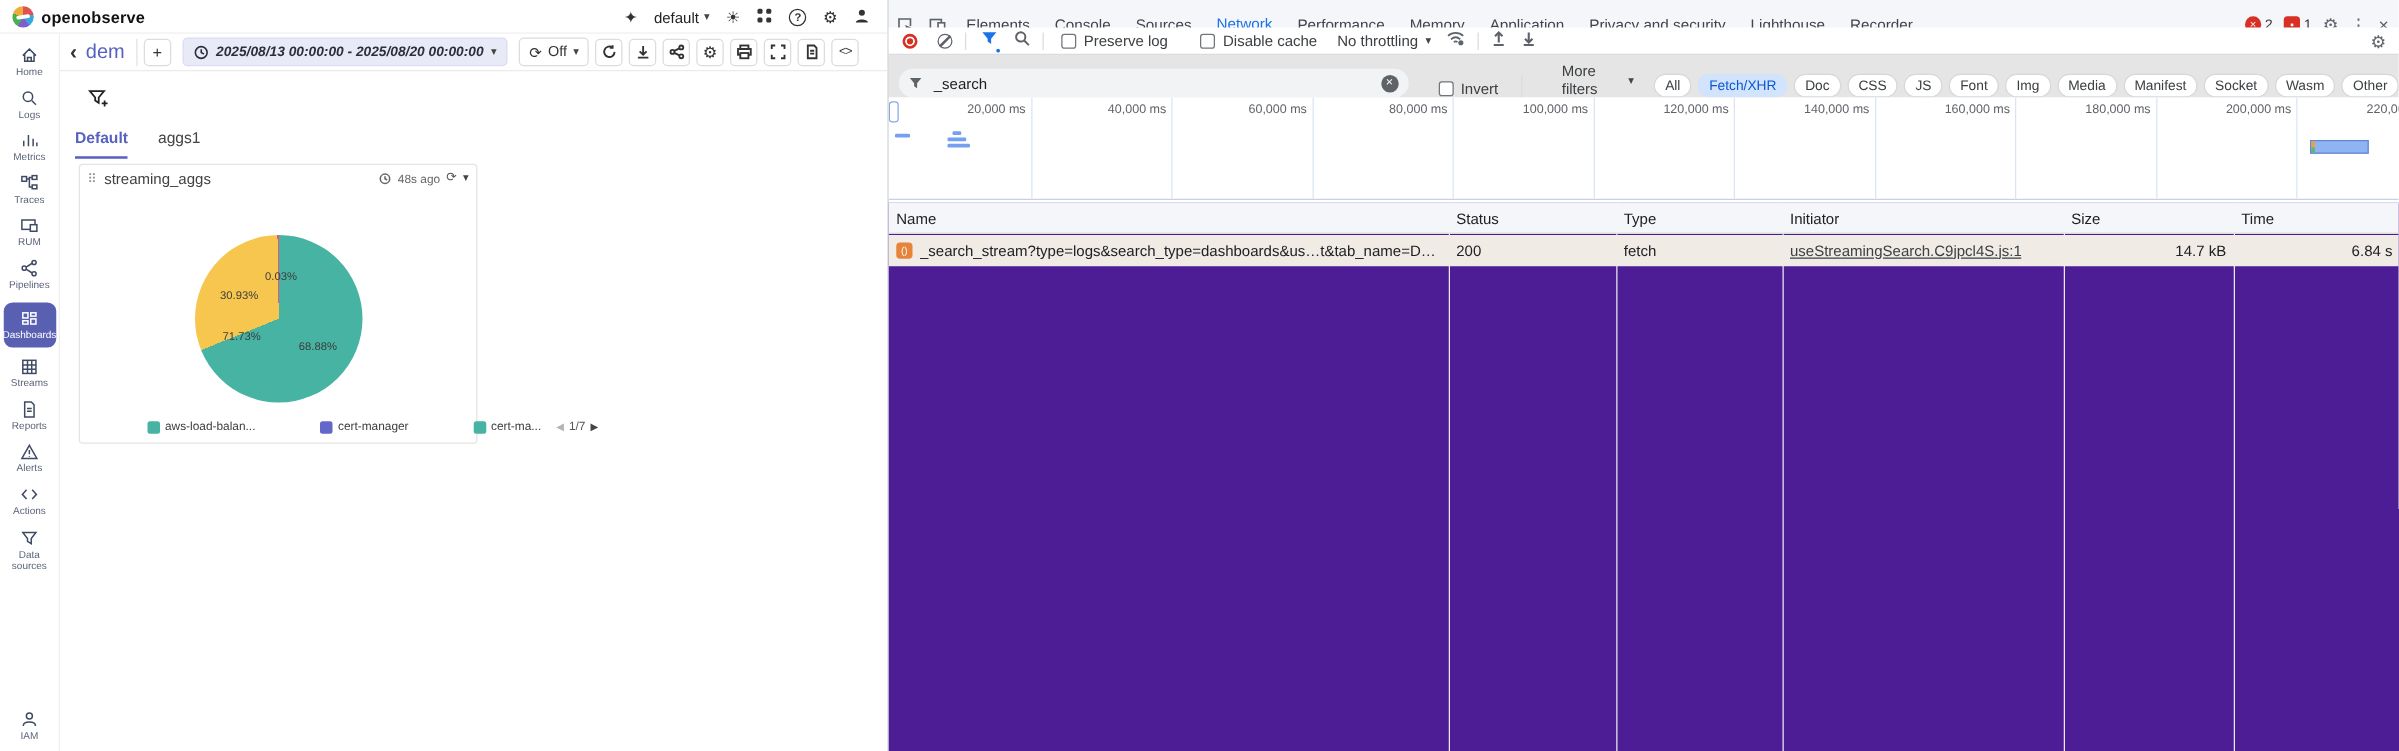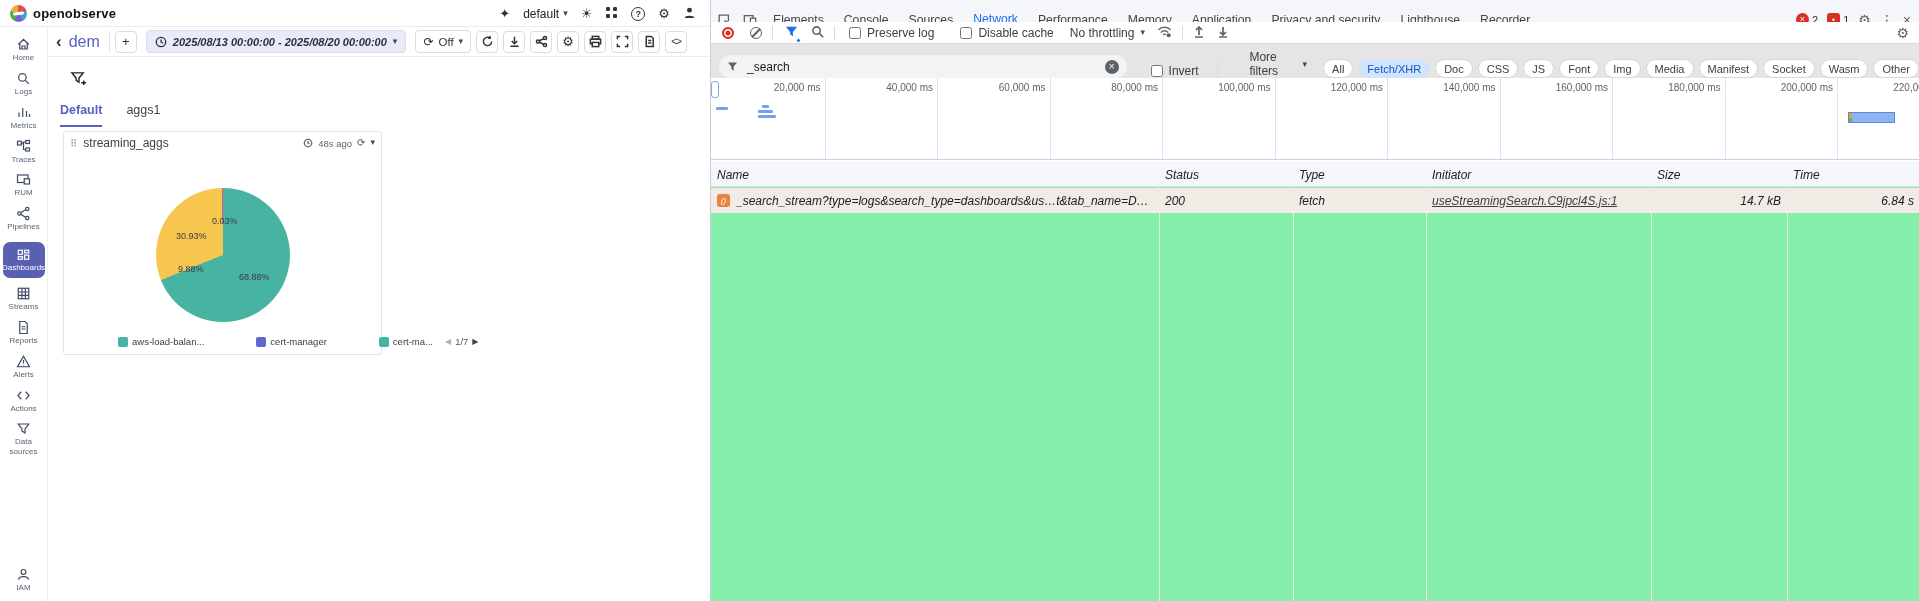--- a/index.html
+++ b/index.html
@@ -13,21 +13,21 @@
   .logo-circle::after { content:""; position:absolute; left:3px; top:7px; width:11px; height:3px; background:#fff; border-radius:2px; transform:rotate(-8deg); }
   .logo-text { font-size:13px; font-weight:bold; color:#111; letter-spacing:.2px; }
   .hdr-right { position:absolute; right:14px; top:0; height:27px; display:flex; align-items:center; gap:13px; }
   .hdr-ic { font-size:13px; color:#333; line-height:1; }
   .org-select { display:flex; align-items:center; gap:4px; font-size:12px; color:#222; }
   .help-circle { width:14px; height:14px; border:1.4px solid #333; border-radius:50%; font-size:9px; display:flex; align-items:center; justify-content:center; color:#333; font-weight:bold; }
   .caret { font-size:9px; color:#444; line-height:1; }
 
   
   .sidebar { position:absolute; left:0; top:27px; width:48px; height:574px; background:#fff; border-right:1px solid #efefef; display:flex; flex-direction:column; align-items:center; padding-top:10px; }
-  .nav-item { width:44px; height:26px; margin-bottom:8px; display:flex; flex-direction:column; align-items:center; justify-content:flex-start; cursor:pointer; }
+  .nav-item { width:44px; height:26px; margin-bottom:8px; display:flex; flex-direction:column; align-items:center; justify-content:center; cursor:pointer; }
   .nav-item svg { width:15px; height:15px; stroke:#3f4a63; fill:none; stroke-width:1.6; flex:none; }
   .nav-label { font-size:8px; color:#5b6477; margin-top:1px; text-align:center; line-height:1.15; }
   .nav-item.active { background:#5960b2; border-radius:7px; height:36px; width:42px; justify-content:center; margin-top:2px; }
   .nav-item.active svg { stroke:#fff; }
   .nav-item.active .nav-label { color:#fff; margin-top:0; }
   .nav-item.tall { height:38px; }
   .nav-item.iam { margin-top:100px; }
 
   
   .app-toolbar { position:absolute; left:48px; top:27px; width:662px; height:30px; border-bottom:1px solid #ebebeb; display:flex; align-items:center; background:#fff; }
@@ -115,21 +115,21 @@
 
   .overview { position:absolute; left:0; top:78px; right:0; height:82px; border-bottom:1px solid #c3d1ea; background:#fff; overflow:hidden; }
   .ov-cols { position:absolute; left:2px; top:0; bottom:0; display:flex; }
   .ov-col { width:112.5px; flex:none; border-right:1px solid #dbe4f3; font-size:10px; color:#5f6368; text-align:right; padding:4px 4px 0 0; }
   .ov-handle { position:absolute; left:0; top:3px; width:8px; height:17px; background:#fff; border:1.5px solid #85a8e8; border-radius:3px; z-index:2; }
   .mark { position:absolute; background:#74a0ef; border-radius:1px; }
   .bigbar { position:absolute; left:1137px; top:34px; width:47px; height:11px; background:#8fb4f2; border:1px solid #5f87d6; }
   .bigbar::before { content:""; position:absolute; left:0; top:0; width:3px; height:4.5px; background:#e8a33d; }
   .bigbar::after { content:""; position:absolute; left:0; bottom:0; width:3px; height:4.5px; background:#69b46c; }
 
-  .nt-region { position:absolute; left:0; top:162px; right:0; bottom:0; background:#86efac;font-style:italic; }
+  .nt-region { position:absolute; left:0; top:162px; right:0; bottom:0; background:#4c1d95; }
   .colline { position:absolute; top:0; bottom:0; width:1px; background:#ececec; }
   .nt-head { position:absolute; left:0; top:0; right:0; height:25px; background:#f4f6fa; border-bottom:1px solid #e0e0e0; border-top:1px solid #f0f2f6; }
   .nt-row { position:absolute; left:0; top:26px; right:0; height:25px; background:#f0ebe5; }
   .ncell { position:absolute; top:0; height:100%; display:flex; align-items:center; font-size:12px; color:#202124; overflow:hidden; white-space:nowrap; padding:0 6px; }
   .ncell.right { justify-content:flex-end; }
   .xhr-ico { width:13px; height:13px; border-radius:3px; background:#e8833c; color:#fff; font-size:8px; display:flex; align-items:center; justify-content:center; margin-right:6px; flex:none; line-height:1; }
   .init-link { text-decoration:underline; color:#3c4043; overflow:hidden; text-overflow:ellipsis; white-space:nowrap; }
   .name-txt { overflow:hidden; text-overflow:ellipsis; }
 </style>
 </head>
@@ -344,21 +344,21 @@
             <path d="M6 3.5 V6 L8 7.2"></path>
           </svg>
         <span class="updated">48s ago</span>
         <span class="refresh-glyph" style="font-size:10px;color:#555;">⟳</span>
         <span class="caret">▾</span>
       </span>
     </div>
     <div class="pie"></div>
     <span class="pie-label" style="left:148px; top:84px;">0.03%</span>
     <span class="pie-label" style="left:112px; top:99px;">30.93%</span>
-    <span class="pie-label" style="left:114px; top:132px;">9.88%</span>
+    <span class="pie-label" style="left:114px; top:132px;">71.73%</span>
     <span class="pie-label" style="left:175px; top:140px;">68.88%</span>
     <div class="legend">
       <span class="leg-item">
         <span class="leg-sq" style="background:#47b3a3;"></span>
         <span class="leg-txt">aws-load-balan...</span>
       </span>
       <span class="leg-item">
         <span class="leg-sq" style="background:#6267c9;"></span>
         <span class="leg-txt">cert-manager</span>
       </span>

